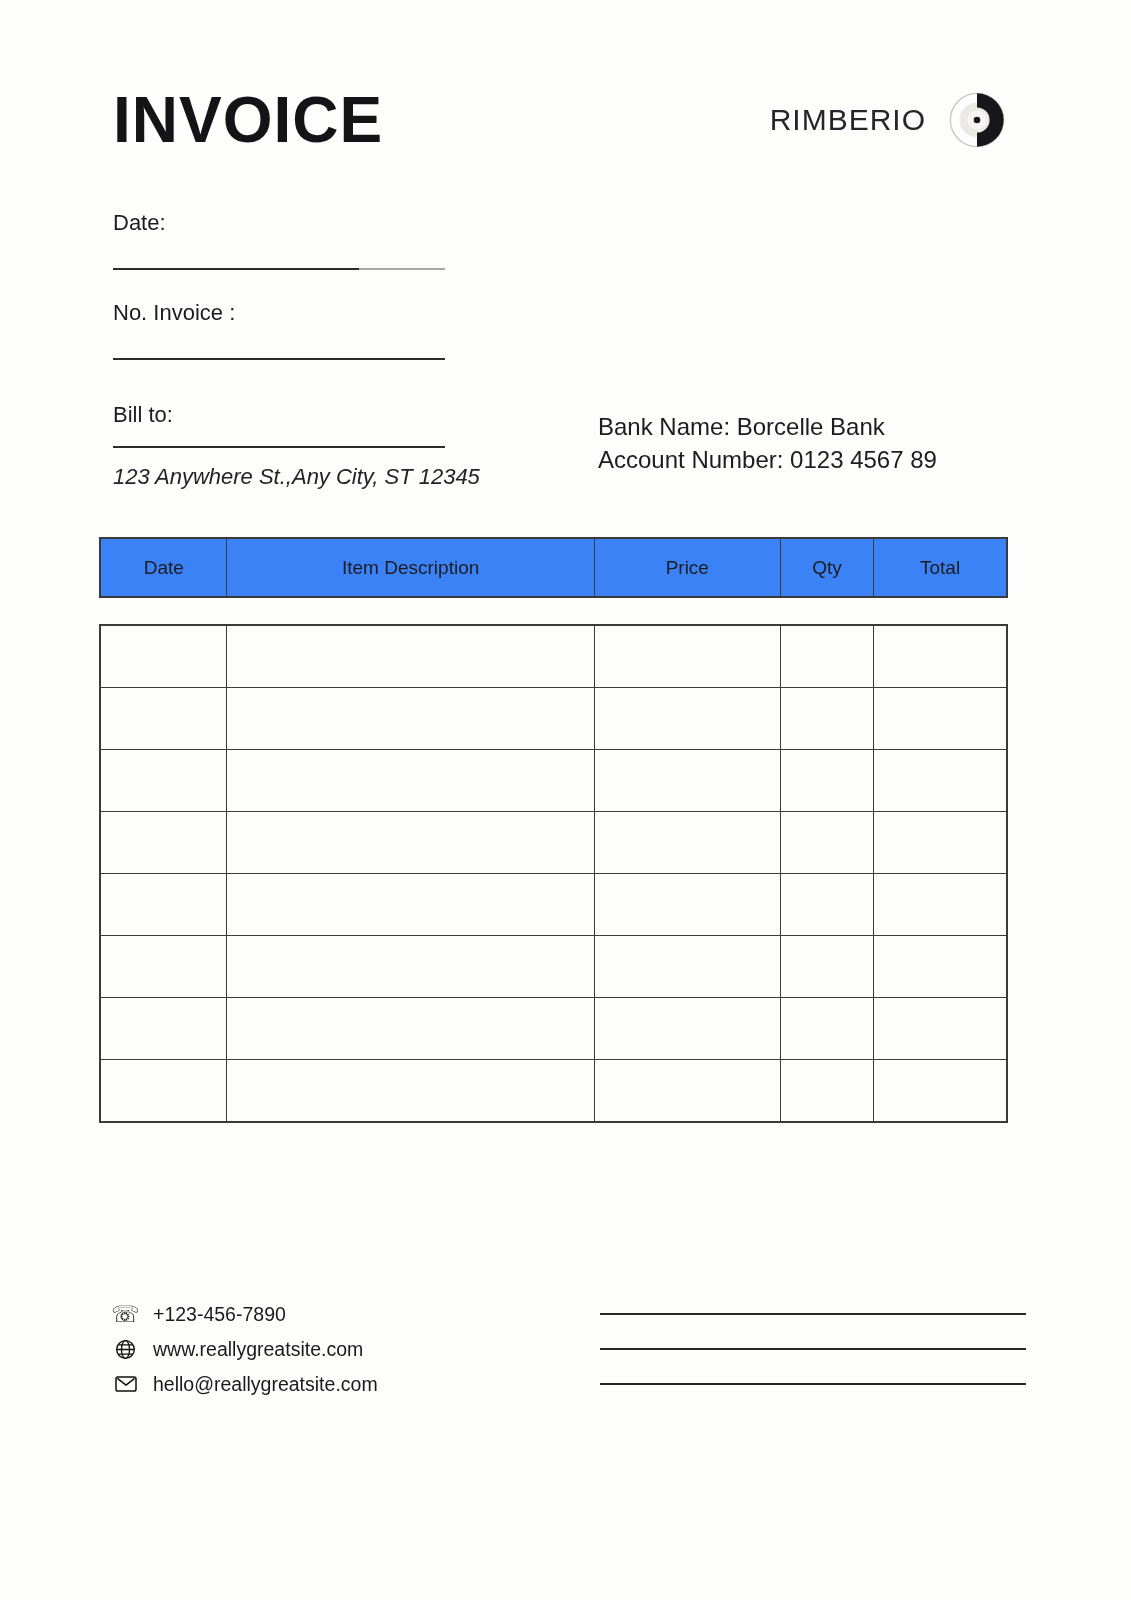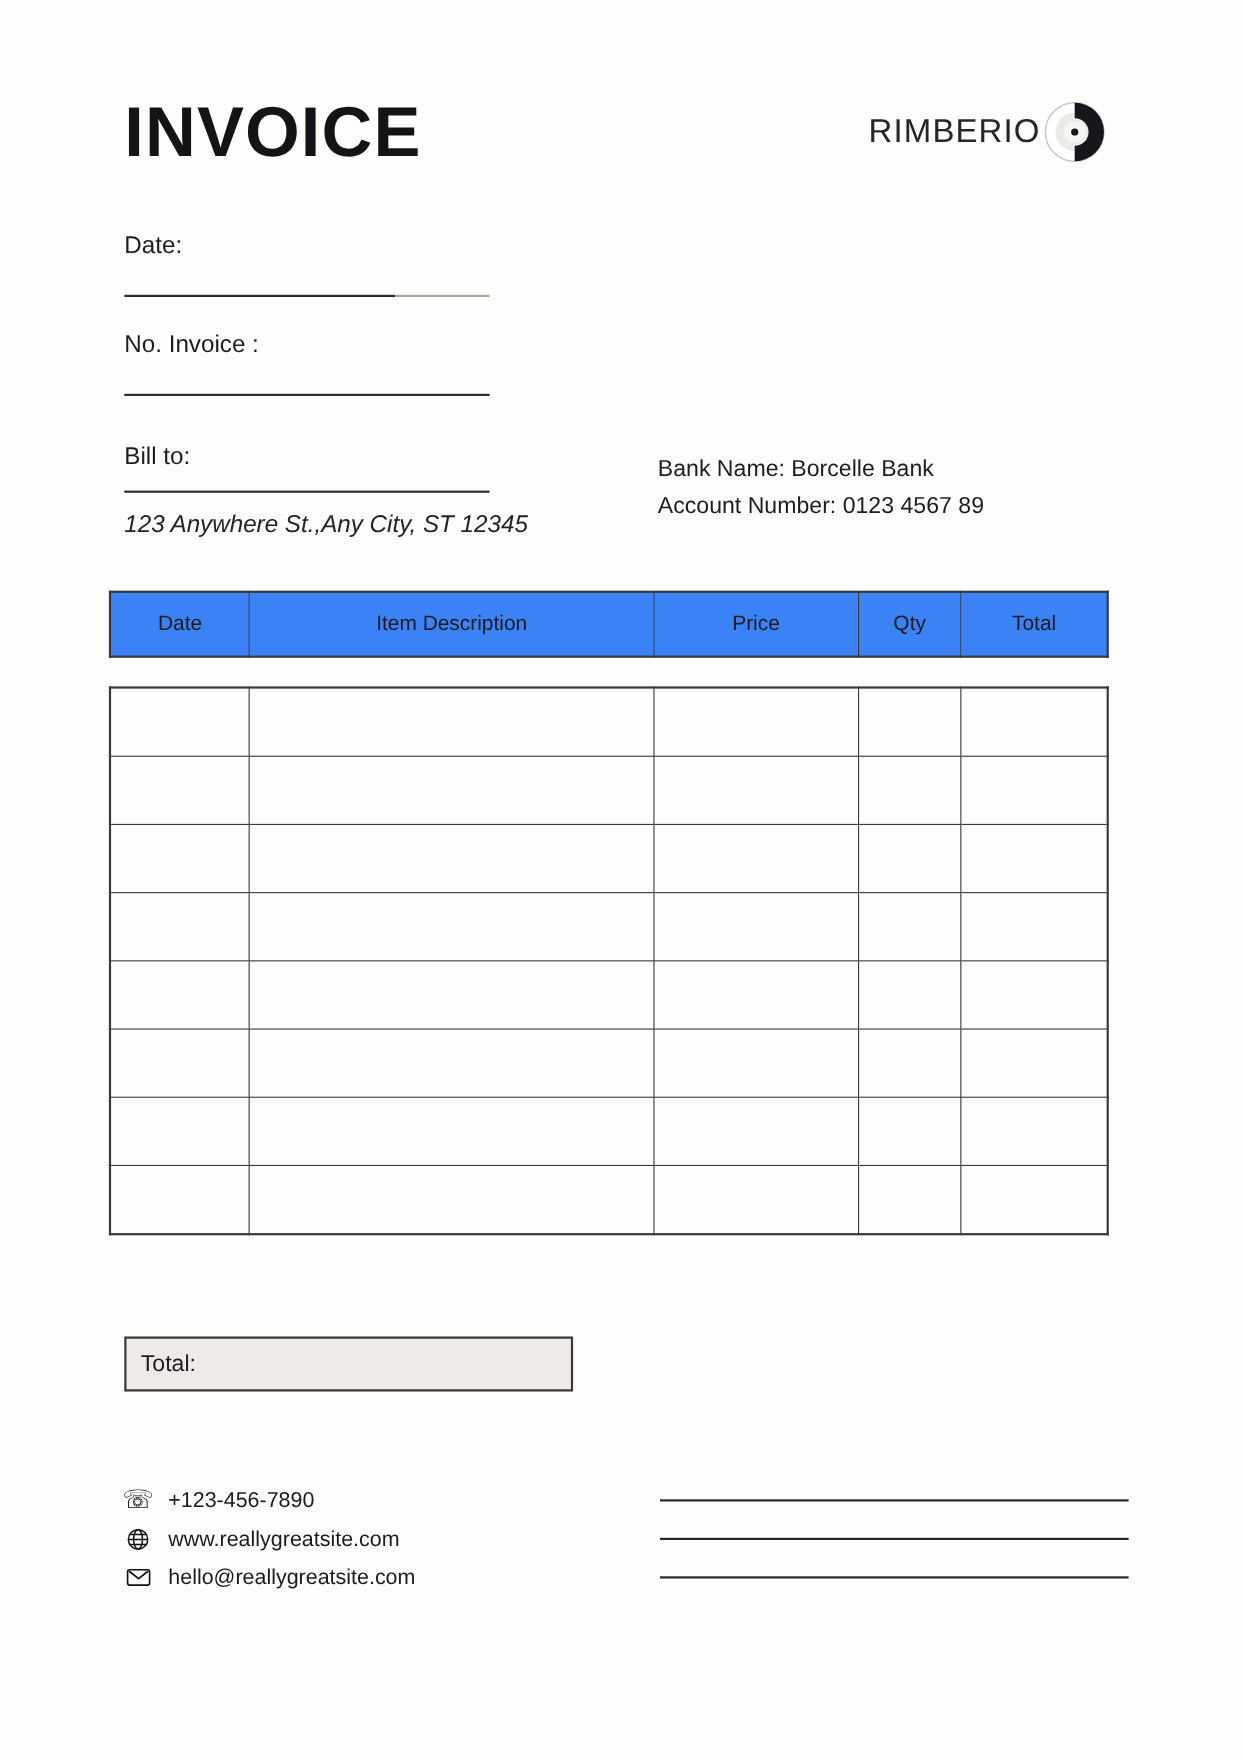--- a/index.html
+++ b/index.html
@@ -5,36 +5,36 @@
   html,body{margin:0;padding:0;background:#fdfdfb;}
   .page{
     width:1131px;height:1600px;box-sizing:border-box;
     padding:88px 0 0 113px;position:relative;overflow:hidden;
     background:#fdfdfb;color:#1d1c21;
     font-family:"Liberation Sans","DejaVu Sans",sans-serif;
   }
   
   .top{display:flex;justify-content:space-between;align-items:center;width:895px;}
   .invoice-title{font-size:64px;font-weight:700;letter-spacing:1px;line-height:1;margin:0;color:#141417;}
-  .brand{display:flex;align-items:center;}
+  .brand{display:flex;align-items:center;gap:20px;}
   .brand-name{font-size:30px;letter-spacing:1px;color:#26252a;}
   .brand-logo svg{display:block;}
   
   .meta{margin-top:58px;}
   .field-label{font-size:22px;line-height:26px;}
   .fill-line{width:332px;height:2px;background:#2e2d2b;margin-top:32px;}
   .fill-line.two-tone{background:linear-gradient(to right,#2e2d2b 0,#2e2d2b 74%,#aaa7a2 74%,#aaa7a2 100%);}
   .meta .second{margin-top:30px;}
   
   .billing{display:flex;margin-top:42px;width:895px;}
   .bill-left{width:485px;}
   .bill-line{margin-top:18px;width:332px;height:2px;background:#2e2d2b;}
   .address{font-style:italic;font-size:22px;margin-top:16px;color:#232226;}
   .payment .field-label{line-height:26px;}
-  .pay-line{font-size:21px;line-height:25px;margin-top:12px;}
+  .pay-line{font-size:24px;line-height:25px;margin-top:12px;}
   .pay-line + .pay-line{margin-top:8px;}
   
   .table-wrap{margin:47px 0 0 -14px;width:909px;}
   table{width:100%;table-layout:fixed;border-collapse:collapse;border:2.5px solid #3a3a3a;background:transparent;}
   col.c-date{width:14%;} col.c-desc{width:40.5%;} col.c-price{width:20.5%;} col.c-qty{width:10.3%;} col.c-total{width:14.7%;}
   .header-table th{height:55px;background:#3b82f6;font-weight:400;font-size:19px;color:#1d1c21;border:1.5px solid #3a3a3a;text-align:center;}
   .body-table{margin-top:26px;}
   .body-table td{height:59px;border:1.5px solid #3a3a3a;}
   
   .summary{display:flex;margin-top:92px;width:895px;align-items:flex-start;}
@@ -172,23 +172,20 @@
             <td></td>
             <td></td>
             <td></td>
             <td></td>
           </tr>
         </tbody>
     </table>
   </div>
 
   <div class="summary">
-    <div class="total-box">
-      <span>Total:</span>
-    </div>
   </div>
 
   <div class="bottom">
     <div class="contact-left">
       <div class="contact-item">
         <span class="c-icon">
             <span class="phone-glyph">☏</span>
           </span>
         <span>+123-456-7890</span>
       </div>

